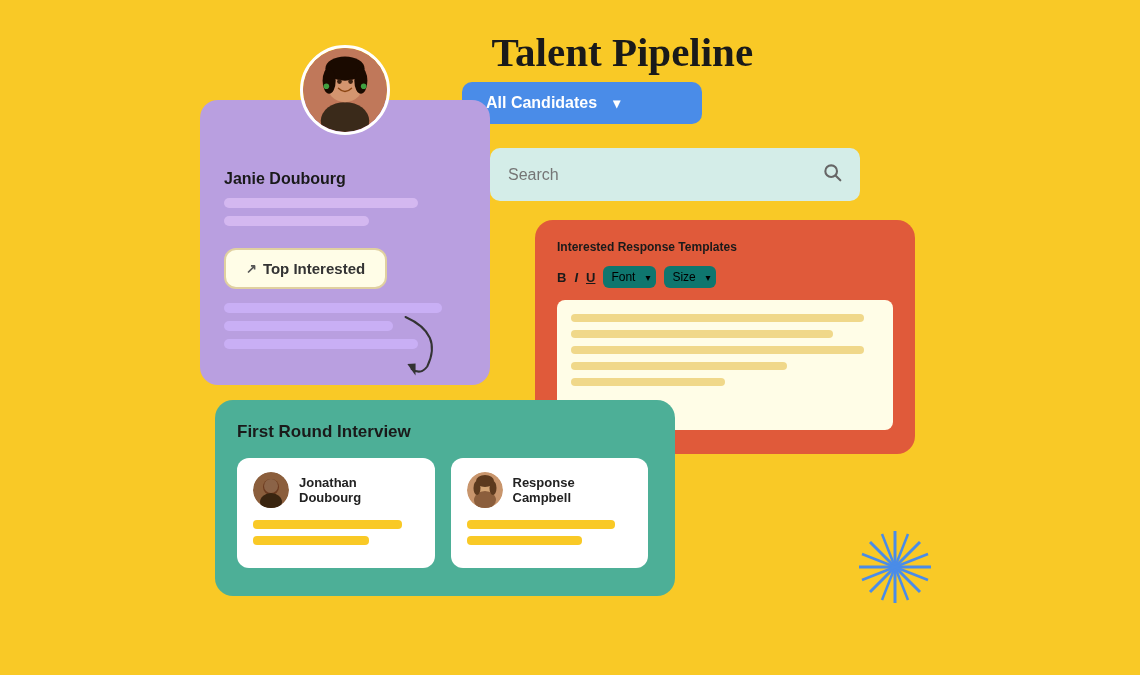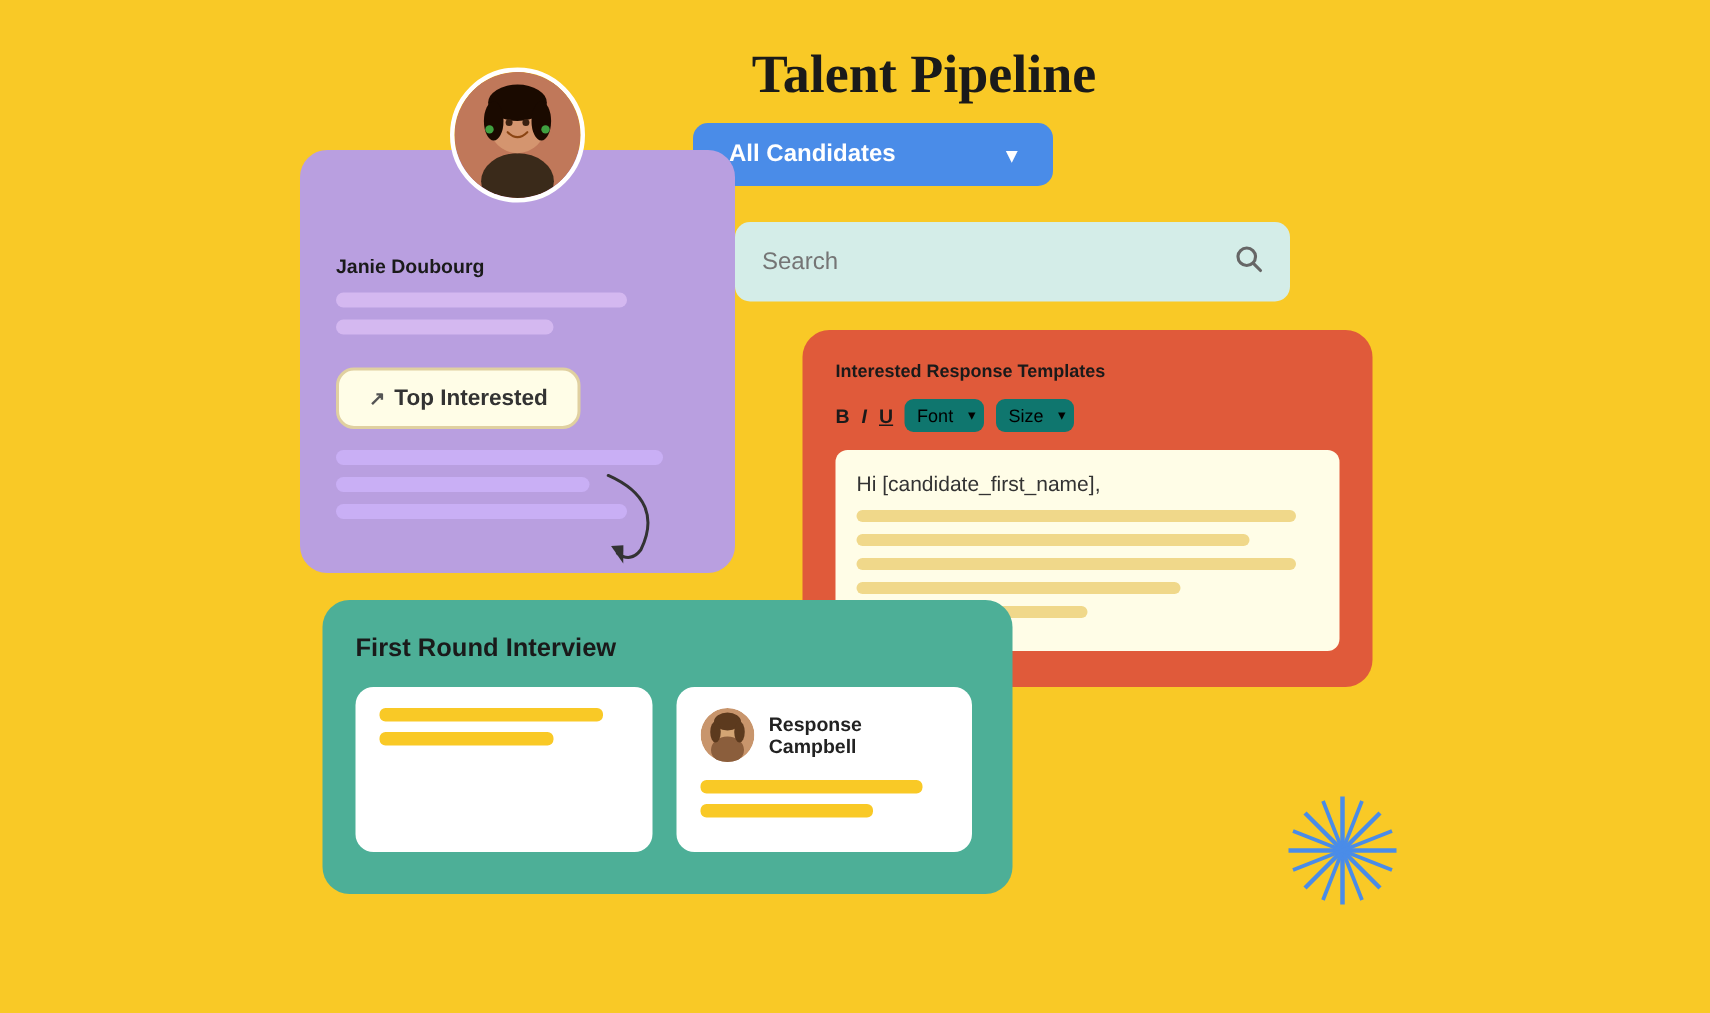--- a/index.html
+++ b/index.html
@@ -11,21 +11,21 @@
       position: relative;
       overflow: hidden;
     }
 
     
     .page-title {
       position: absolute;
       top: 28px;
       left: 50%;
       transform: translateX(-30%);
-      font-size: 36px;
+      font-size: 41px;
       font-weight: 700;
       color: #1a1a1a;
       font-family: 'Georgia', serif;
     }
 
     
     .purple-card {
       position: absolute;
       top: 100px;
       left: 200px;
@@ -53,21 +53,21 @@
       background: #c0785a;
       border-radius: 50%;
       display: flex;
       align-items: center;
       justify-content: center;
       overflow: hidden;
     }
 
     
     .candidate-name {
-      font-size: 13px;
+      font-size: 16px;
       font-weight: 700;
       color: #1a1a1a;
       margin-top: 46px;
       margin-bottom: 10px;
       font-family: 'Arial', sans-serif;
     }
 
     .line-bar {
       height: 10px;
       border-radius: 5px;
@@ -119,21 +119,21 @@
       padding: 12px 24px;
       display: flex;
       align-items: center;
       gap: 16px;
       cursor: pointer;
       color: white;
       font-size: 16px;
       font-weight: 600;
       font-family: 'Arial', sans-serif;
       width: 240px;
-      justify-content: space-between;
+      justify-content: flex-start;
     }
 
     .dropdown-chevron {
       font-size: 14px;
     }
 
     
     .search-bar {
       position: absolute;
       top: 148px;
@@ -420,35 +420,47 @@
       </select>
     </div>
     <div class="select-wrapper">
       <select class="toolbar-select">
         <option>Size</option>
       </select>
     </div>
   </div>
 
   <div class="text-area-box">
-    <p>Hi [candidate_first_name],</p>
     <div class="text-line w95"></div>
     <div class="text-line w85"></div>
     <div class="text-line w95"></div>
     <div class="text-line w70"></div>
     <div class="text-line w50"></div>
   </div>
 </div>
 
 <div class="teal-card">
   <div class="card-title">First Round Interview</div>
 
   <div class="candidates-row">
 
     <div class="candidate-mini-card">
+      <div class="candidate-mini-header">
+        <div class="mini-avatar">
+          <div class="mini-avatar-img">
+            <svg width="36" height="36" viewBox="0 0 36 36" xmlns="http://www.w3.org/2000/svg">
+              <circle cx="18" cy="18" r="18" fill="#8B5E3C"></circle>
+              <circle cx="18" cy="15" r="8" fill="#6B3A1F"></circle>
+              <ellipse cx="18" cy="30" rx="11" ry="9" fill="#3a2510"></ellipse>
+              <circle cx="18" cy="14" r="7" fill="#8B6347"></circle>
+            </svg>
+          </div>
+        </div>
+        <span class="mini-name">Jonathan Doubourg</span>
+      </div>
       <div class="mini-line w90"></div>
       <div class="mini-line w70"></div>
     </div>
 
     <div class="candidate-mini-card">
       <div class="candidate-mini-header">
         <div class="mini-avatar">
           <div class="mini-avatar-img">
             <svg width="36" height="36" viewBox="0 0 36 36" xmlns="http://www.w3.org/2000/svg">
               <circle cx="18" cy="18" r="18" fill="#C8956C"></circle>

